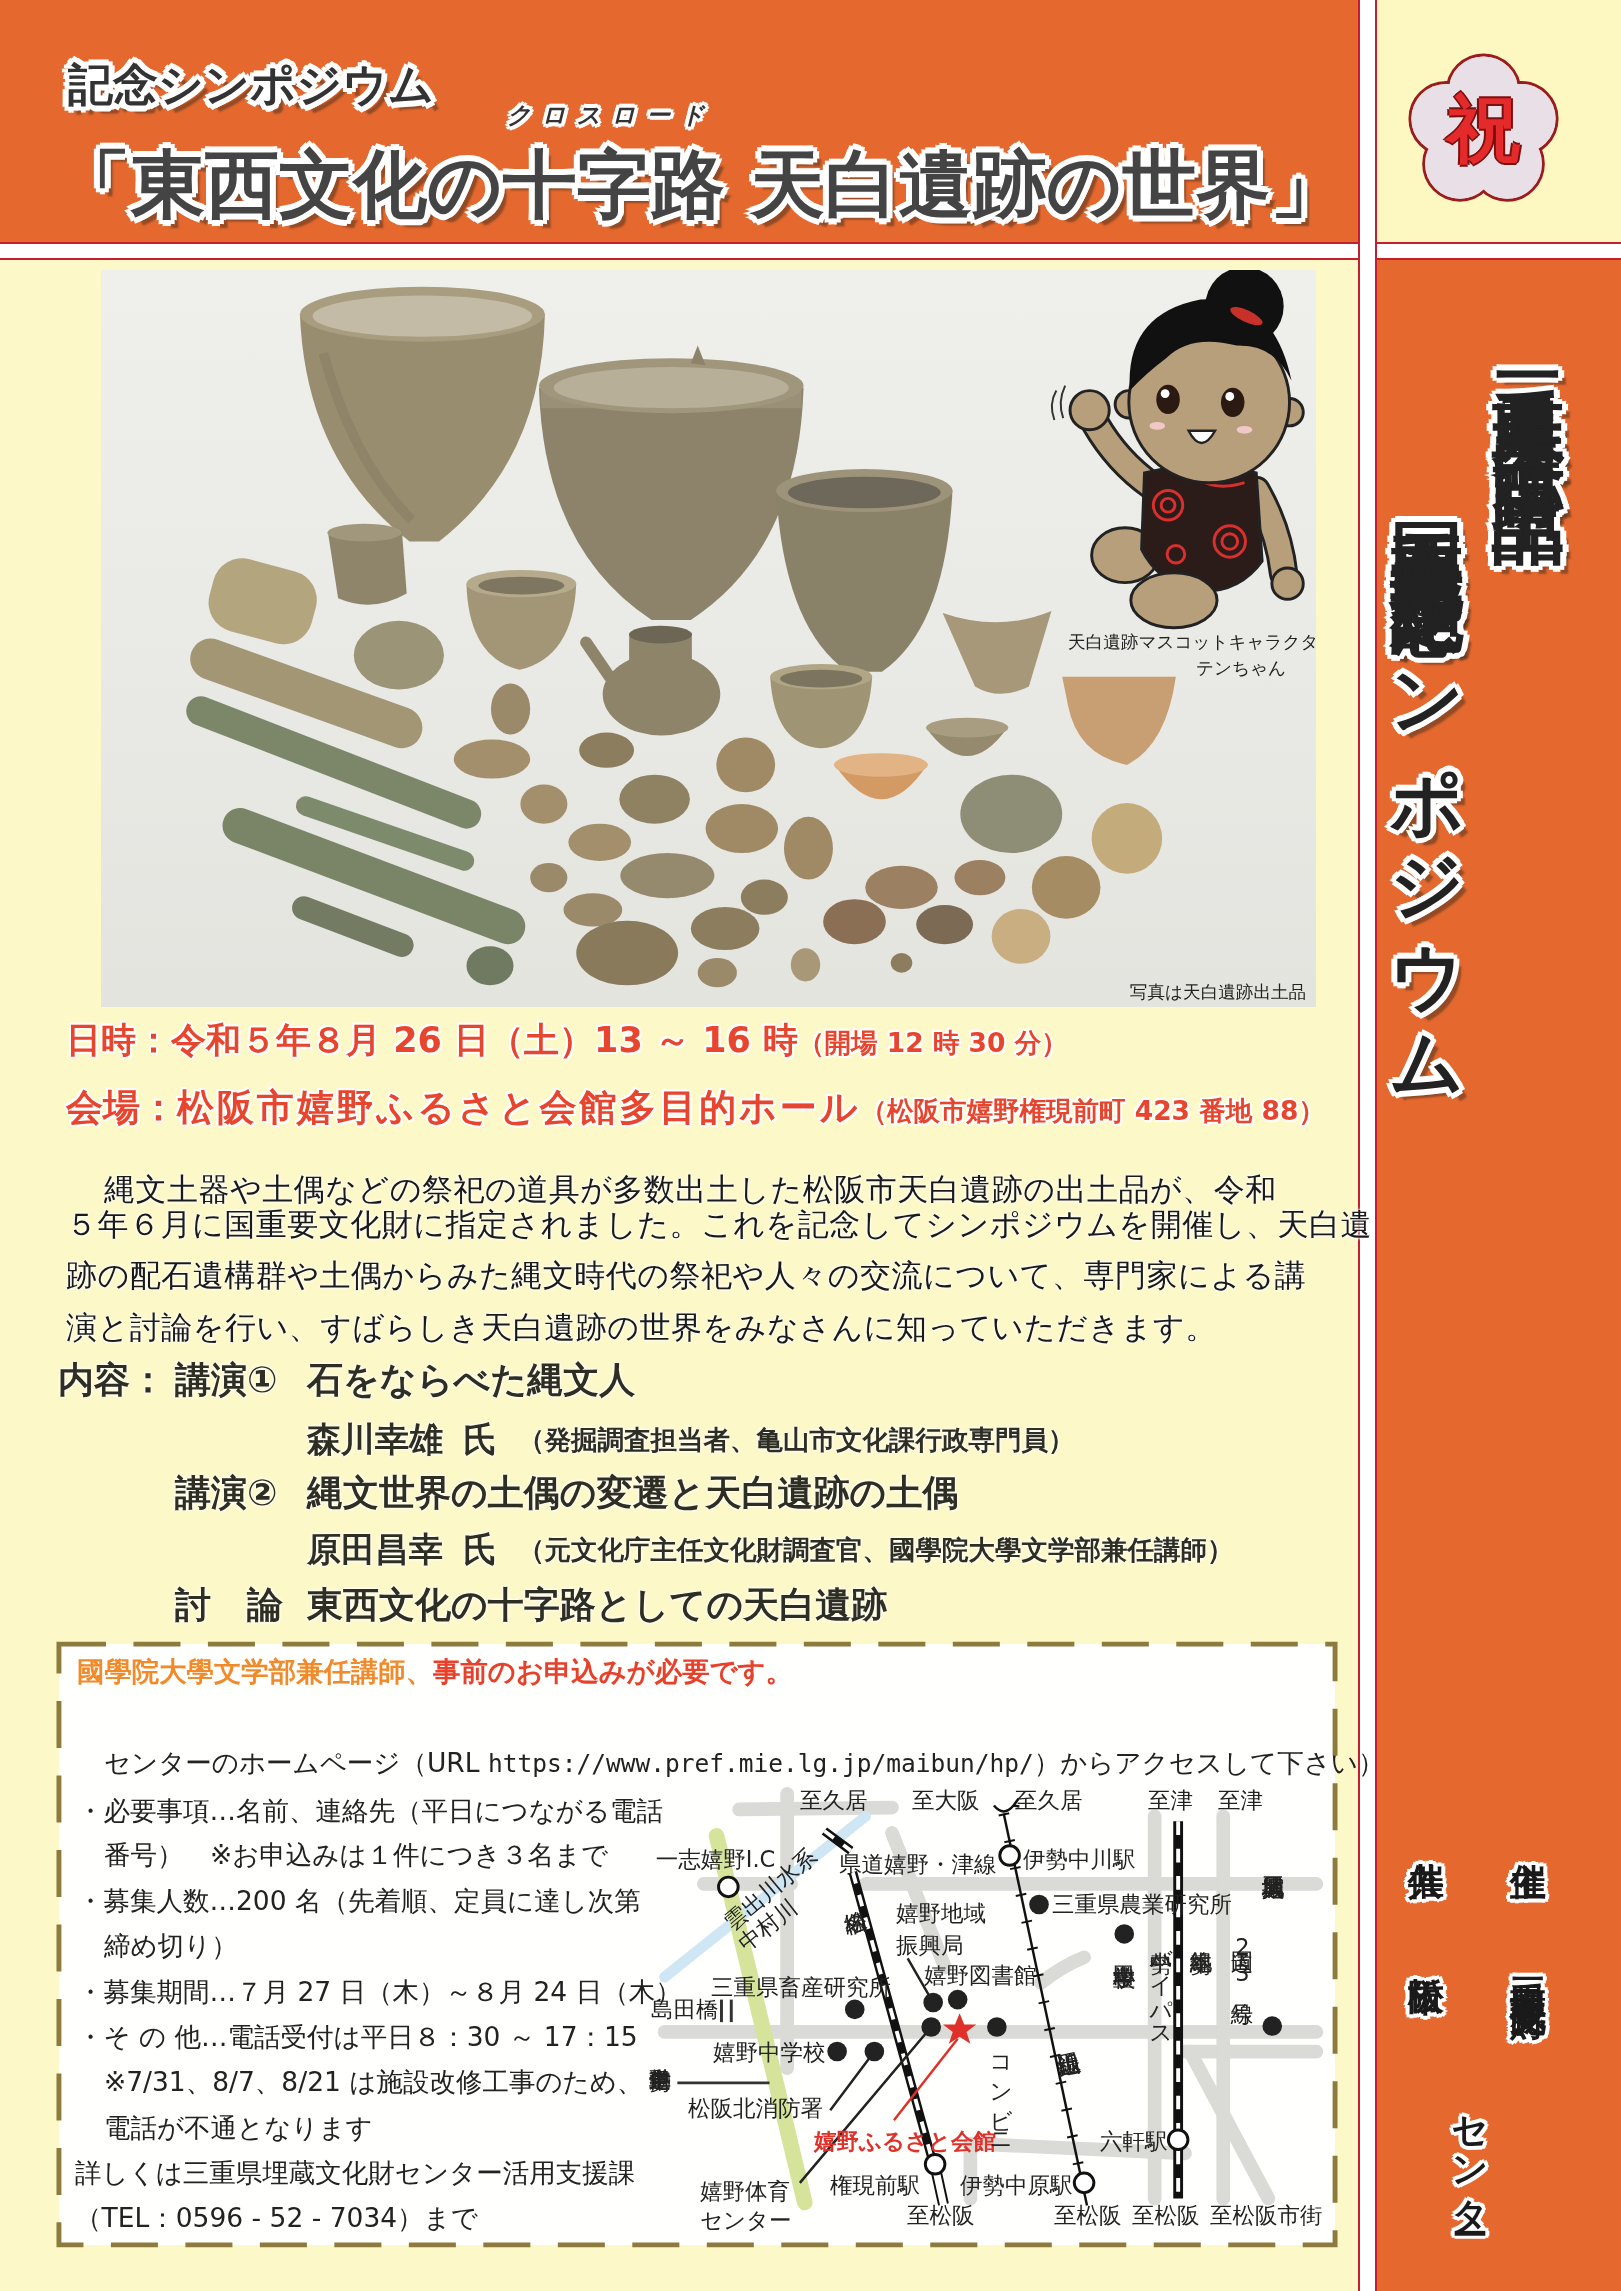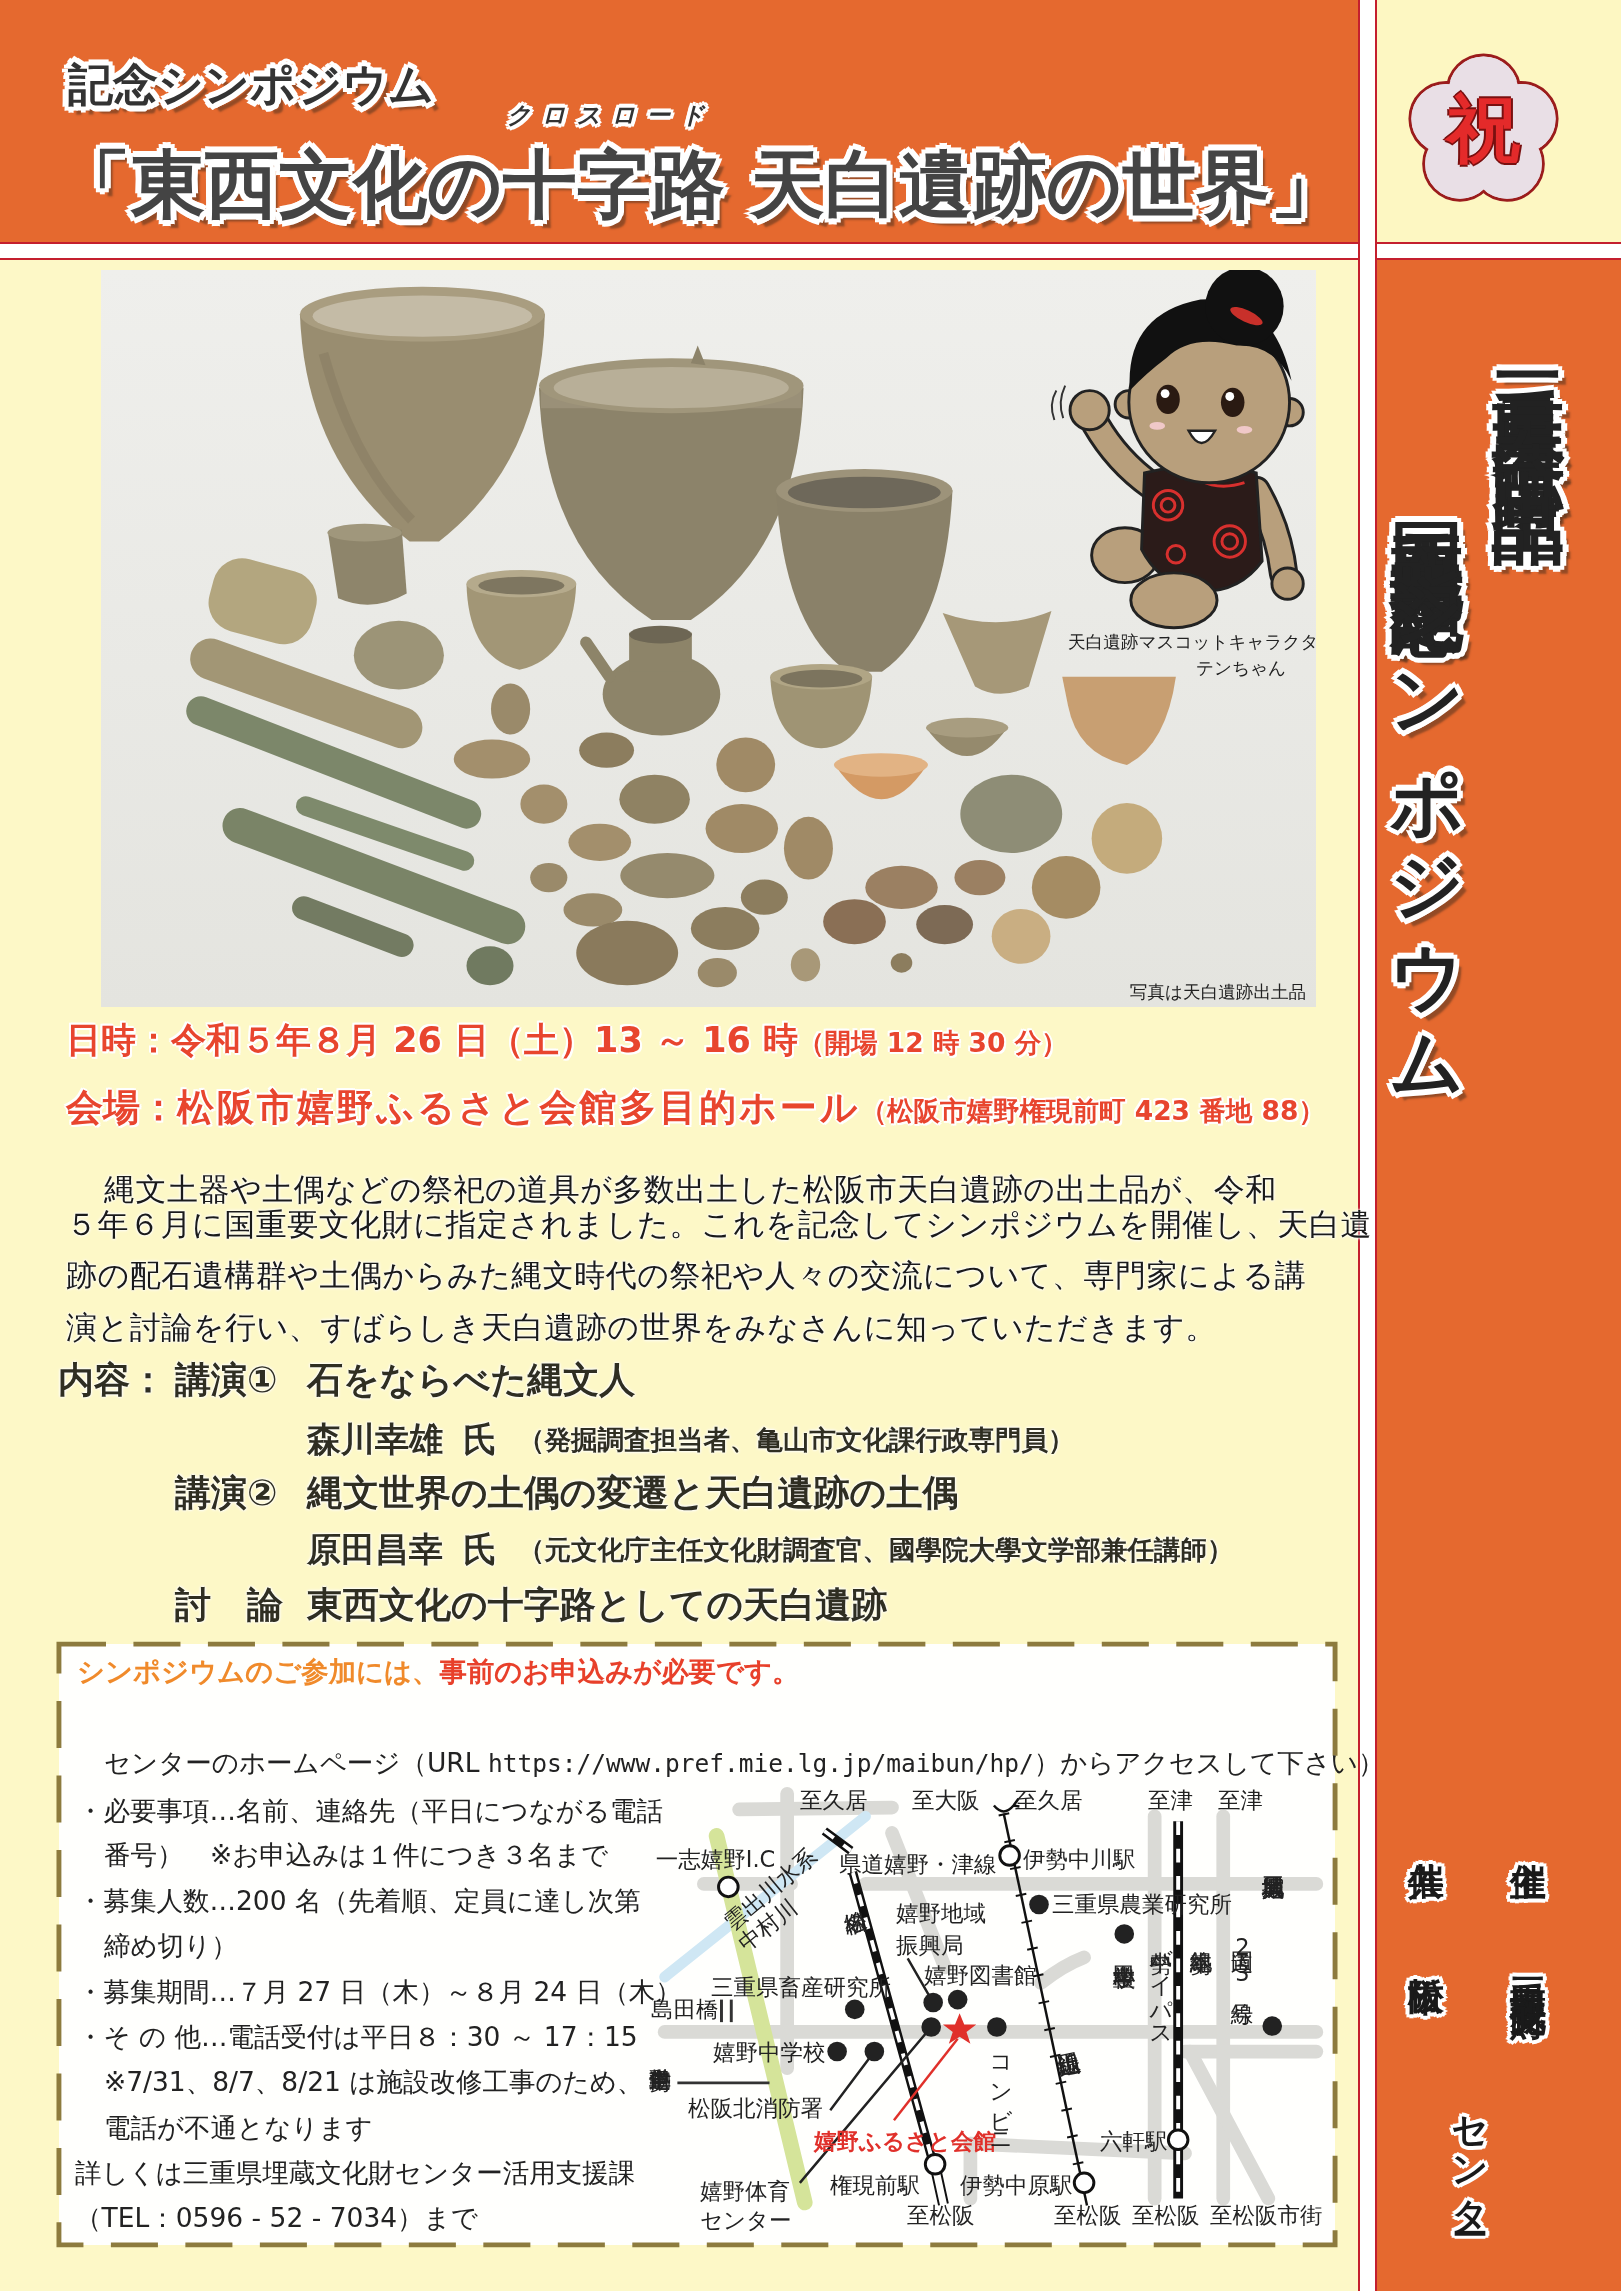--- a/index.html
+++ b/index.html
@@ -236,21 +236,21 @@
   <div class="abs nw aff halo" style="left:518px;top:1537px;">（元文化庁主任文化財調査官、國學院大學文学部兼任講師）</div>
 
   <div class="abs nw prog halo" style="left:175px;top:1587px;">討　論</div>
   <div class="abs nw prog halo" style="left:307px;top:1587px;">東西文化の十字路としての天白遺跡</div>
 
   <div class="abs reg-bg"></div>
   <svg class="abs reg-border" viewBox="0 0 1308 619">
     <rect x="3" y="3" width="1302" height="613" fill="none" stroke="#8d7b3e" stroke-width="5" stroke-dasharray="48 28"></rect>
   </svg>
   <div class="abs nw reg-head">
-    <span class="p1">シンポジウムのご参加には、</span><span class="p2">事前のお申込みが必要です。</span>
+    <span class="p1">國學院大學文学部兼任講師、</span><span class="p2">事前のお申込みが必要です。</span>
   </div>
   <div class="abs nw reg" style="left:104px;top:1750px;">
     <span>センターのホームページ（URL </span><span class="url">https://www.pref.mie.lg.jp/maibun/hp/</span><span>）からアクセスして下さい）</span>
   </div>
   <div class="abs nw reg" style="left:77px;top:1798px;">・必要事項…名前、連絡先（平日につながる電話</div>
   <div class="abs nw reg" style="left:104px;top:1842px;">番号）　※お申込みは１件につき３名まで</div>
   <div class="abs nw reg" style="left:77px;top:1888px;">・募集人数…200 名（先着順、定員に達し次第</div>
   <div class="abs nw reg" style="left:104px;top:1933px;">締め切り）</div>
   <div class="abs nw reg" style="left:77px;top:1979px;">・募集期間…７月 27 日（木）～８月 24 日（木）</div>
   <div class="abs nw reg" style="left:77px;top:2024px;">・そ の 他…電話受付は平日８：30 ～ 17：15</div>

